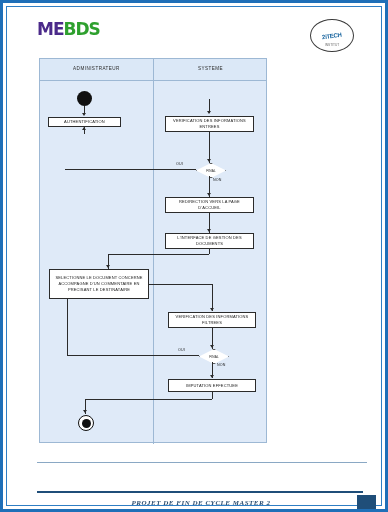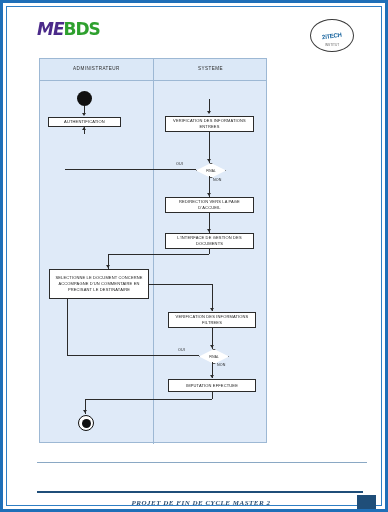--- a/index.html
+++ b/index.html
@@ -18,21 +18,21 @@
     border:1px solid #2f7ec4;background:#ffffff;
   }
 
   
   .logo{
     position:absolute;left:30px;top:14px;
     font-size:17px;font-weight:bold;letter-spacing:-1px;
     font-family:"DejaVu Sans", sans-serif;
     line-height:1;
   }
-  .logo .me{color:#4b2a8a;font-style:italic;}
+  .logo .me{color:#4b2a8a;}
   .logo .bds{color:#2ea02e;}
 
   .seal{
     position:absolute;left:303px;top:12px;
     width:42px;height:31px;border-radius:50%;
     border:1px solid #3a3a3a;background:#ffffff;
     display:flex;align-items:center;justify-content:center;
     overflow:hidden;
   }
   .seal-txt{

